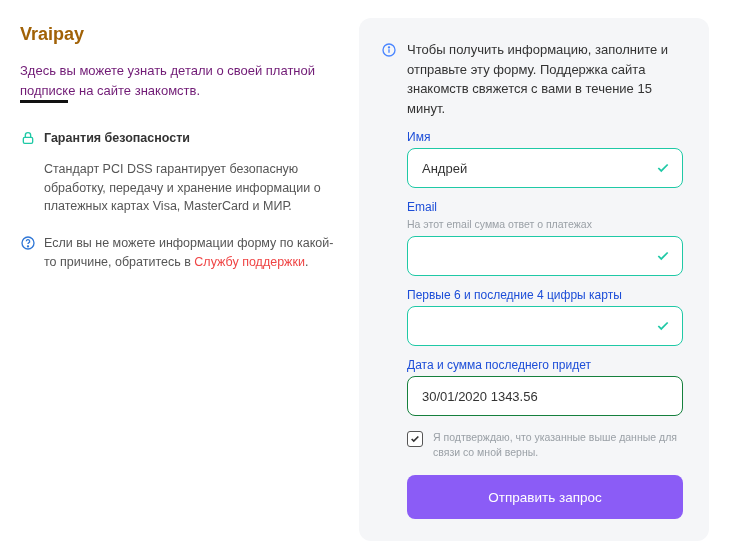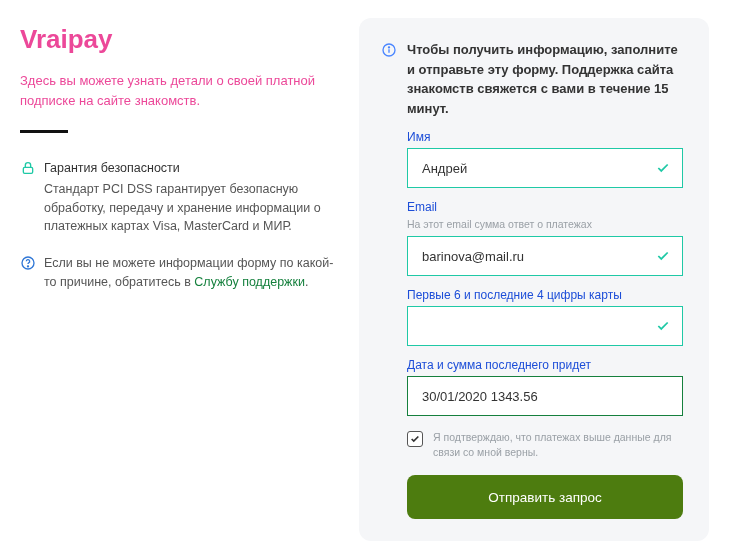--- a/index.html
+++ b/index.html
@@ -20,30 +20,29 @@
     flex: 0 0 315px;
     padding-top: 6px;
   }
   .right {
     flex: 1;
     background: #f5f6f8;
     border-radius: 12px;
     padding: 22px 26px 22px 22px;
   }
   h1.title {
-    font-size: 26px;
+    font-size: 18px;
     font-weight: 600;
-    color: #ec4899;
+    color: #a16207;
     margin-bottom: 16px;
   }
   .subtitle {
     font-size: 13px;
-    color: #ec4899;
+    color: #701a75;
     line-height: 1.5;
-    margin-bottom: 20px;
   }
   .divider {
     width: 48px;
     height: 3px;
     background: #111;
     margin-bottom: 26px;
   }
   .info-block {
     display: flex;
     gap: 8px;
@@ -55,31 +54,30 @@
     height: 16px;
     margin-top: 1px;
   }
   .info-content {
     flex: 1;
     font-size: 12.5px;
     color: #555;
     line-height: 1.5;
   }
   .info-content strong {
-    font-weight: 400;
+    font-weight: 700;
     color: #333;
     display: block;
-    margin-bottom: 2px;
-  }
-  .link { color: #15803d; cursor: pointer; }
+    margin-bottom: 12px;
+  }
+  .link { color: #ef4444; cursor: pointer; }
   .form-notice {
     display: flex;
     gap: 10px;
     margin-bottom: 10px;
-    font-weight: bold;
   }
   .notice-icon {
     flex: 0 0 16px;
     width: 16px; height: 16px;
     margin-top: 2px;
   }
   .notice-text {
     font-size: 13px;
     line-height: 1.5;
     color: #333;
@@ -93,21 +91,21 @@
   }
   .field-hint {
     font-size: 10.5px;
     color: #9aa0a6;
     margin-bottom: 6px;
   }
   .input-wrap {
     position: relative;
     background: #fff;
     border: 1px solid #1fc9a6;
-    border-radius: 0;
+    border-radius: 8px;
     height: 40px;
     display: flex;
     align-items: center;
     padding: 0 36px 0 14px;
   }
   .input-wrap.plain {
     border: 1px solid #15803d;
   }
   .input-wrap input {
     border: none;
@@ -144,21 +142,21 @@
   .checkbox svg { width: 10px; height: 10px; }
   .consent-text {
     font-size: 10.5px;
     color: #9aa0a6;
     line-height: 1.4;
   }
   .submit {
     margin-top: 16px;
     width: 100%;
     height: 44px;
-    background: #4d7c0f;
+    background: #8b5cf6;
     color: #fff;
     border: none;
     border-radius: 8px;
     font-size: 13.5px;
     cursor: pointer;
   }
 </style>
 </head>
 <body>
 
@@ -217,21 +215,20 @@
                 <polyline points="4 12 9 17 20 6"></polyline>
               </svg>
           </span>
         </div>
       </div>
 
       <div class="field">
         <div class="field-label">Email</div>
         <div class="field-hint">На этот email сумма ответ о платежах</div>
         <div class="input-wrap">
-          <input type="text" value="barinova@mail.ru" style="">
           <span class="check-icon">
             <svg viewBox="0 0 24 24" fill="none" stroke="#1fc9a6" stroke-width="3">
                 <polyline points="4 12 9 17 20 6"></polyline>
               </svg>
           </span>
         </div>
       </div>
 
       <div class="field">
         <div class="field-label">Первые 6 и последние 4 цифры карты</div>
@@ -250,19 +247,19 @@
           <input type="text" value="30/01/2020 1343.56" style="">
         </div>
       </div>
 
       <div class="consent">
         <div class="checkbox">
           <svg viewBox="0 0 24 24" fill="none" stroke="#333" stroke-width="4">
               <polyline points="4 12 9 17 20 6"></polyline>
             </svg>
         </div>
-        <div class="consent-text">Я подтверждаю, что платежах выше данные для связи со мной верны.</div>
+        <div class="consent-text">Я подтверждаю, что указанные выше данные для связи со мной верны.</div>
       </div>
 
       <button class="submit">Отправить запрос</button>
     </div>
   </div>
 </div>
 
 </body></html>

